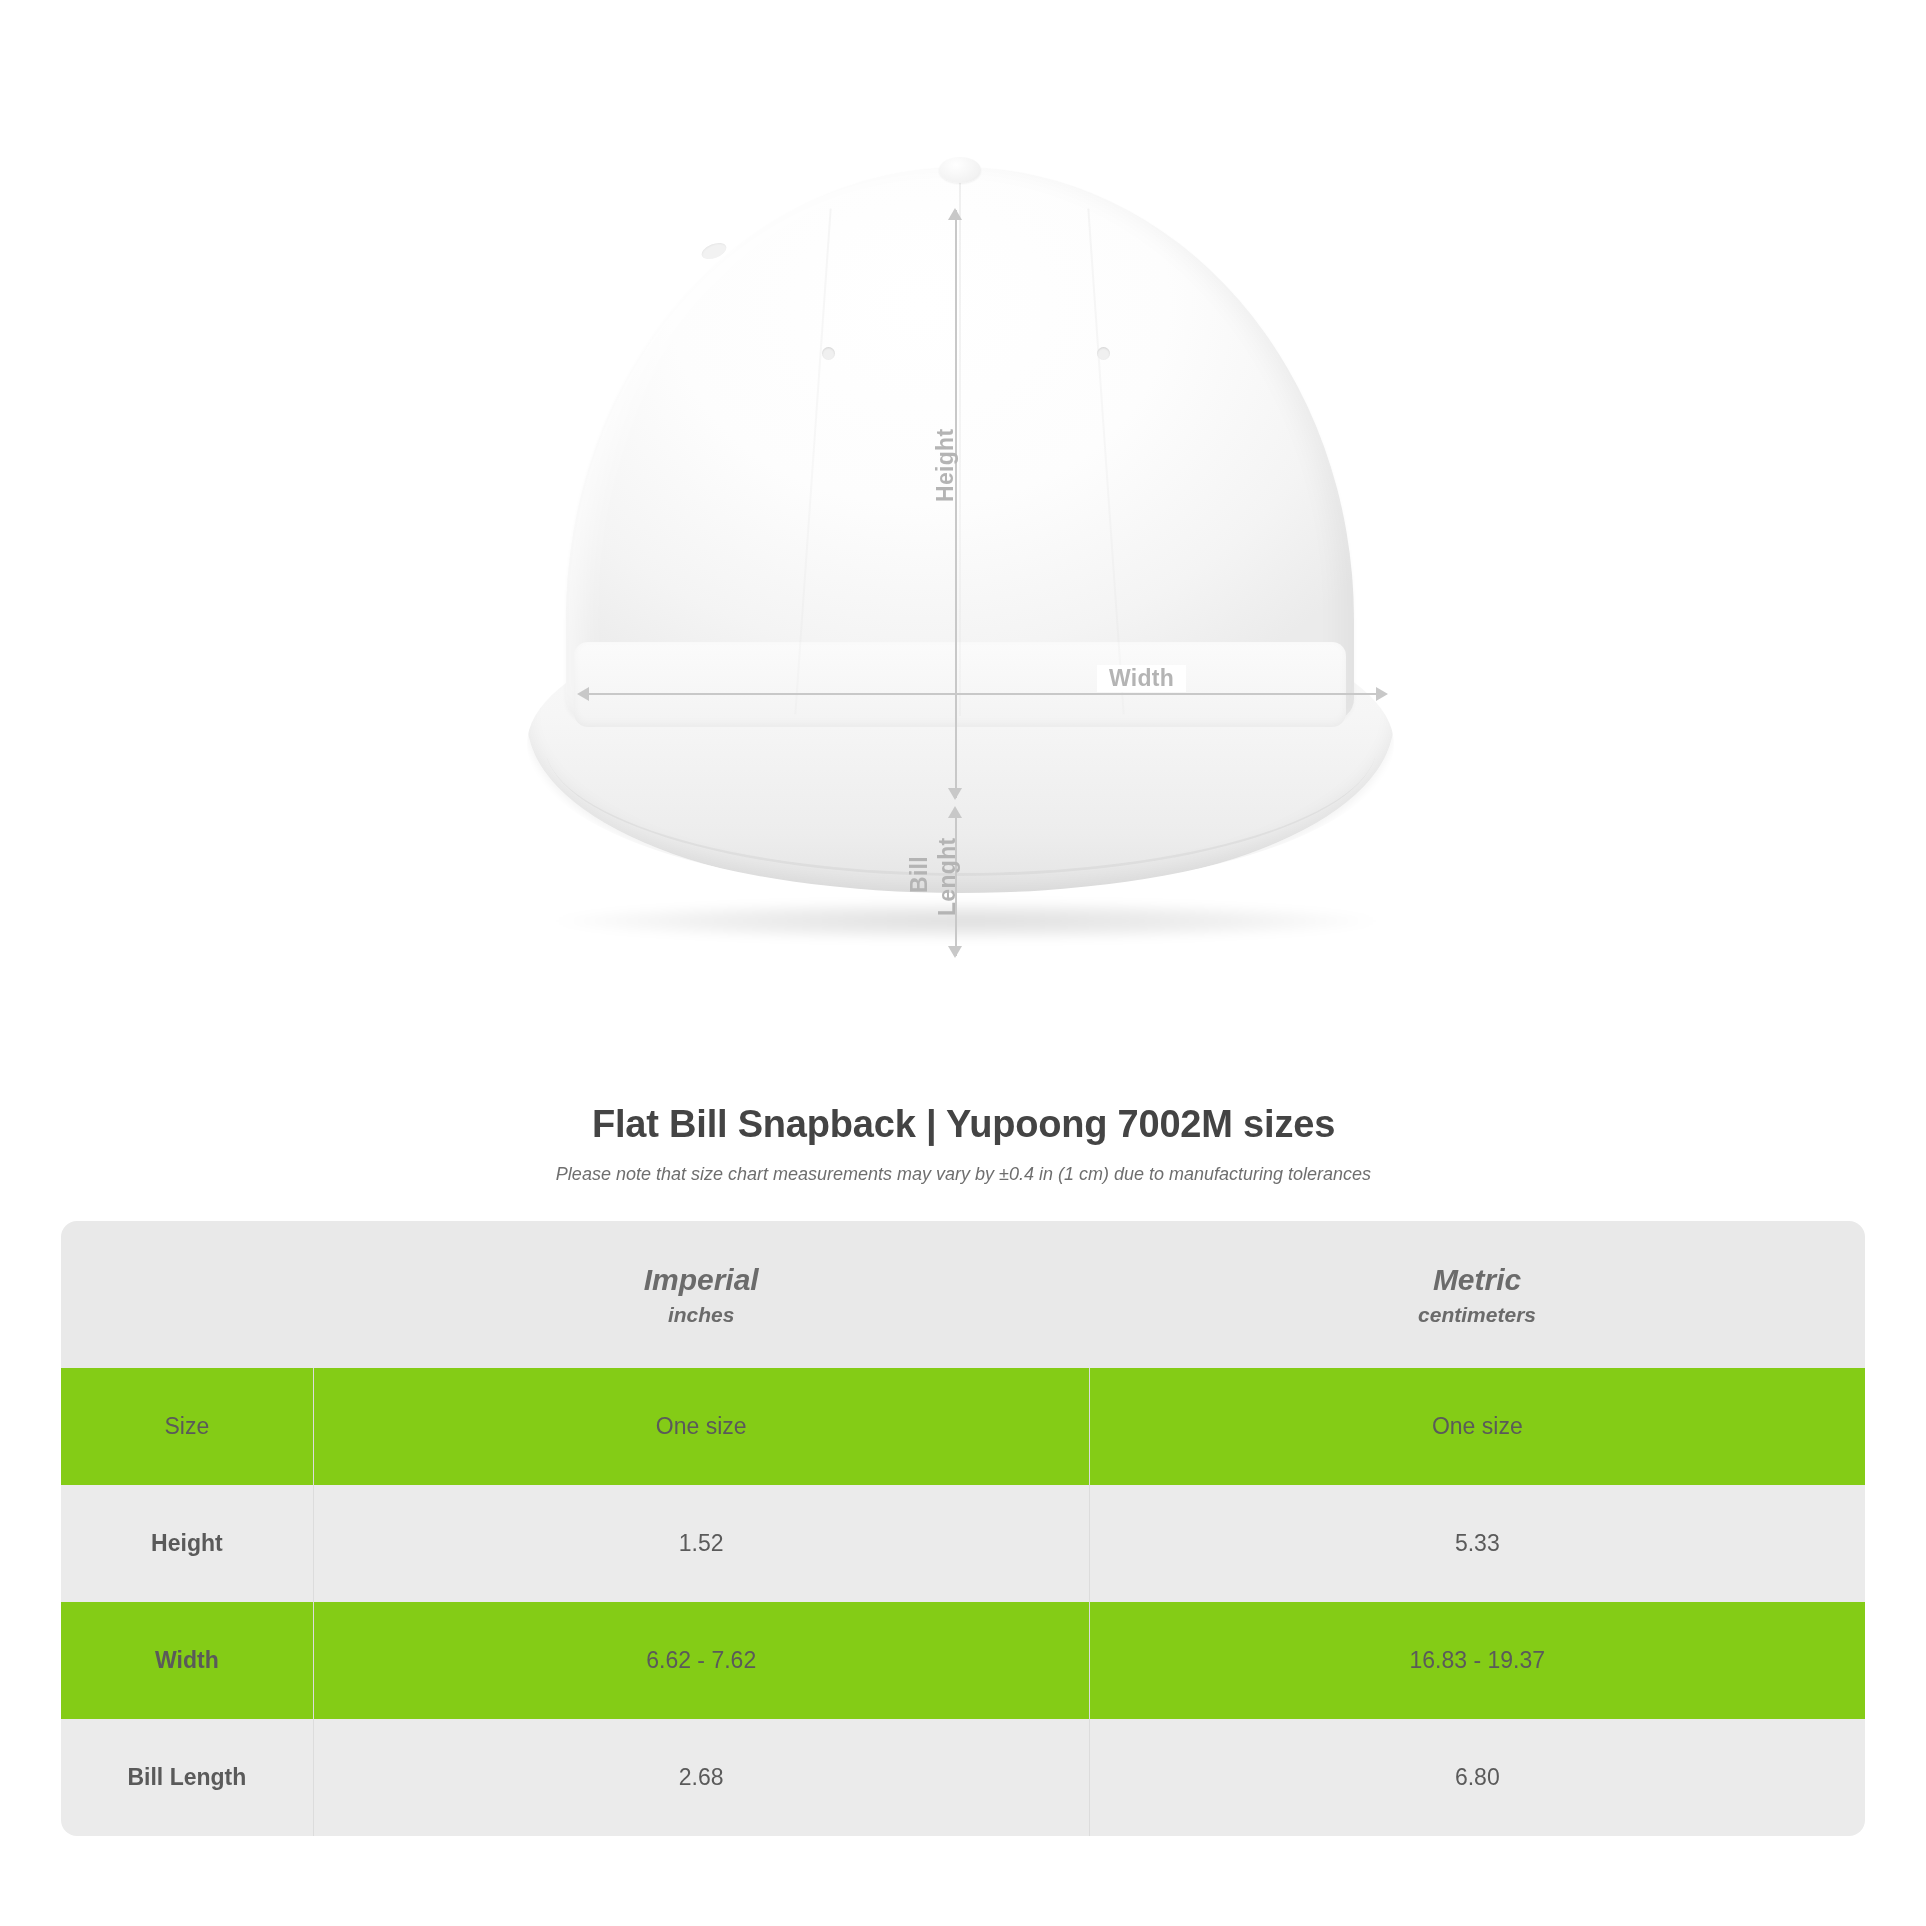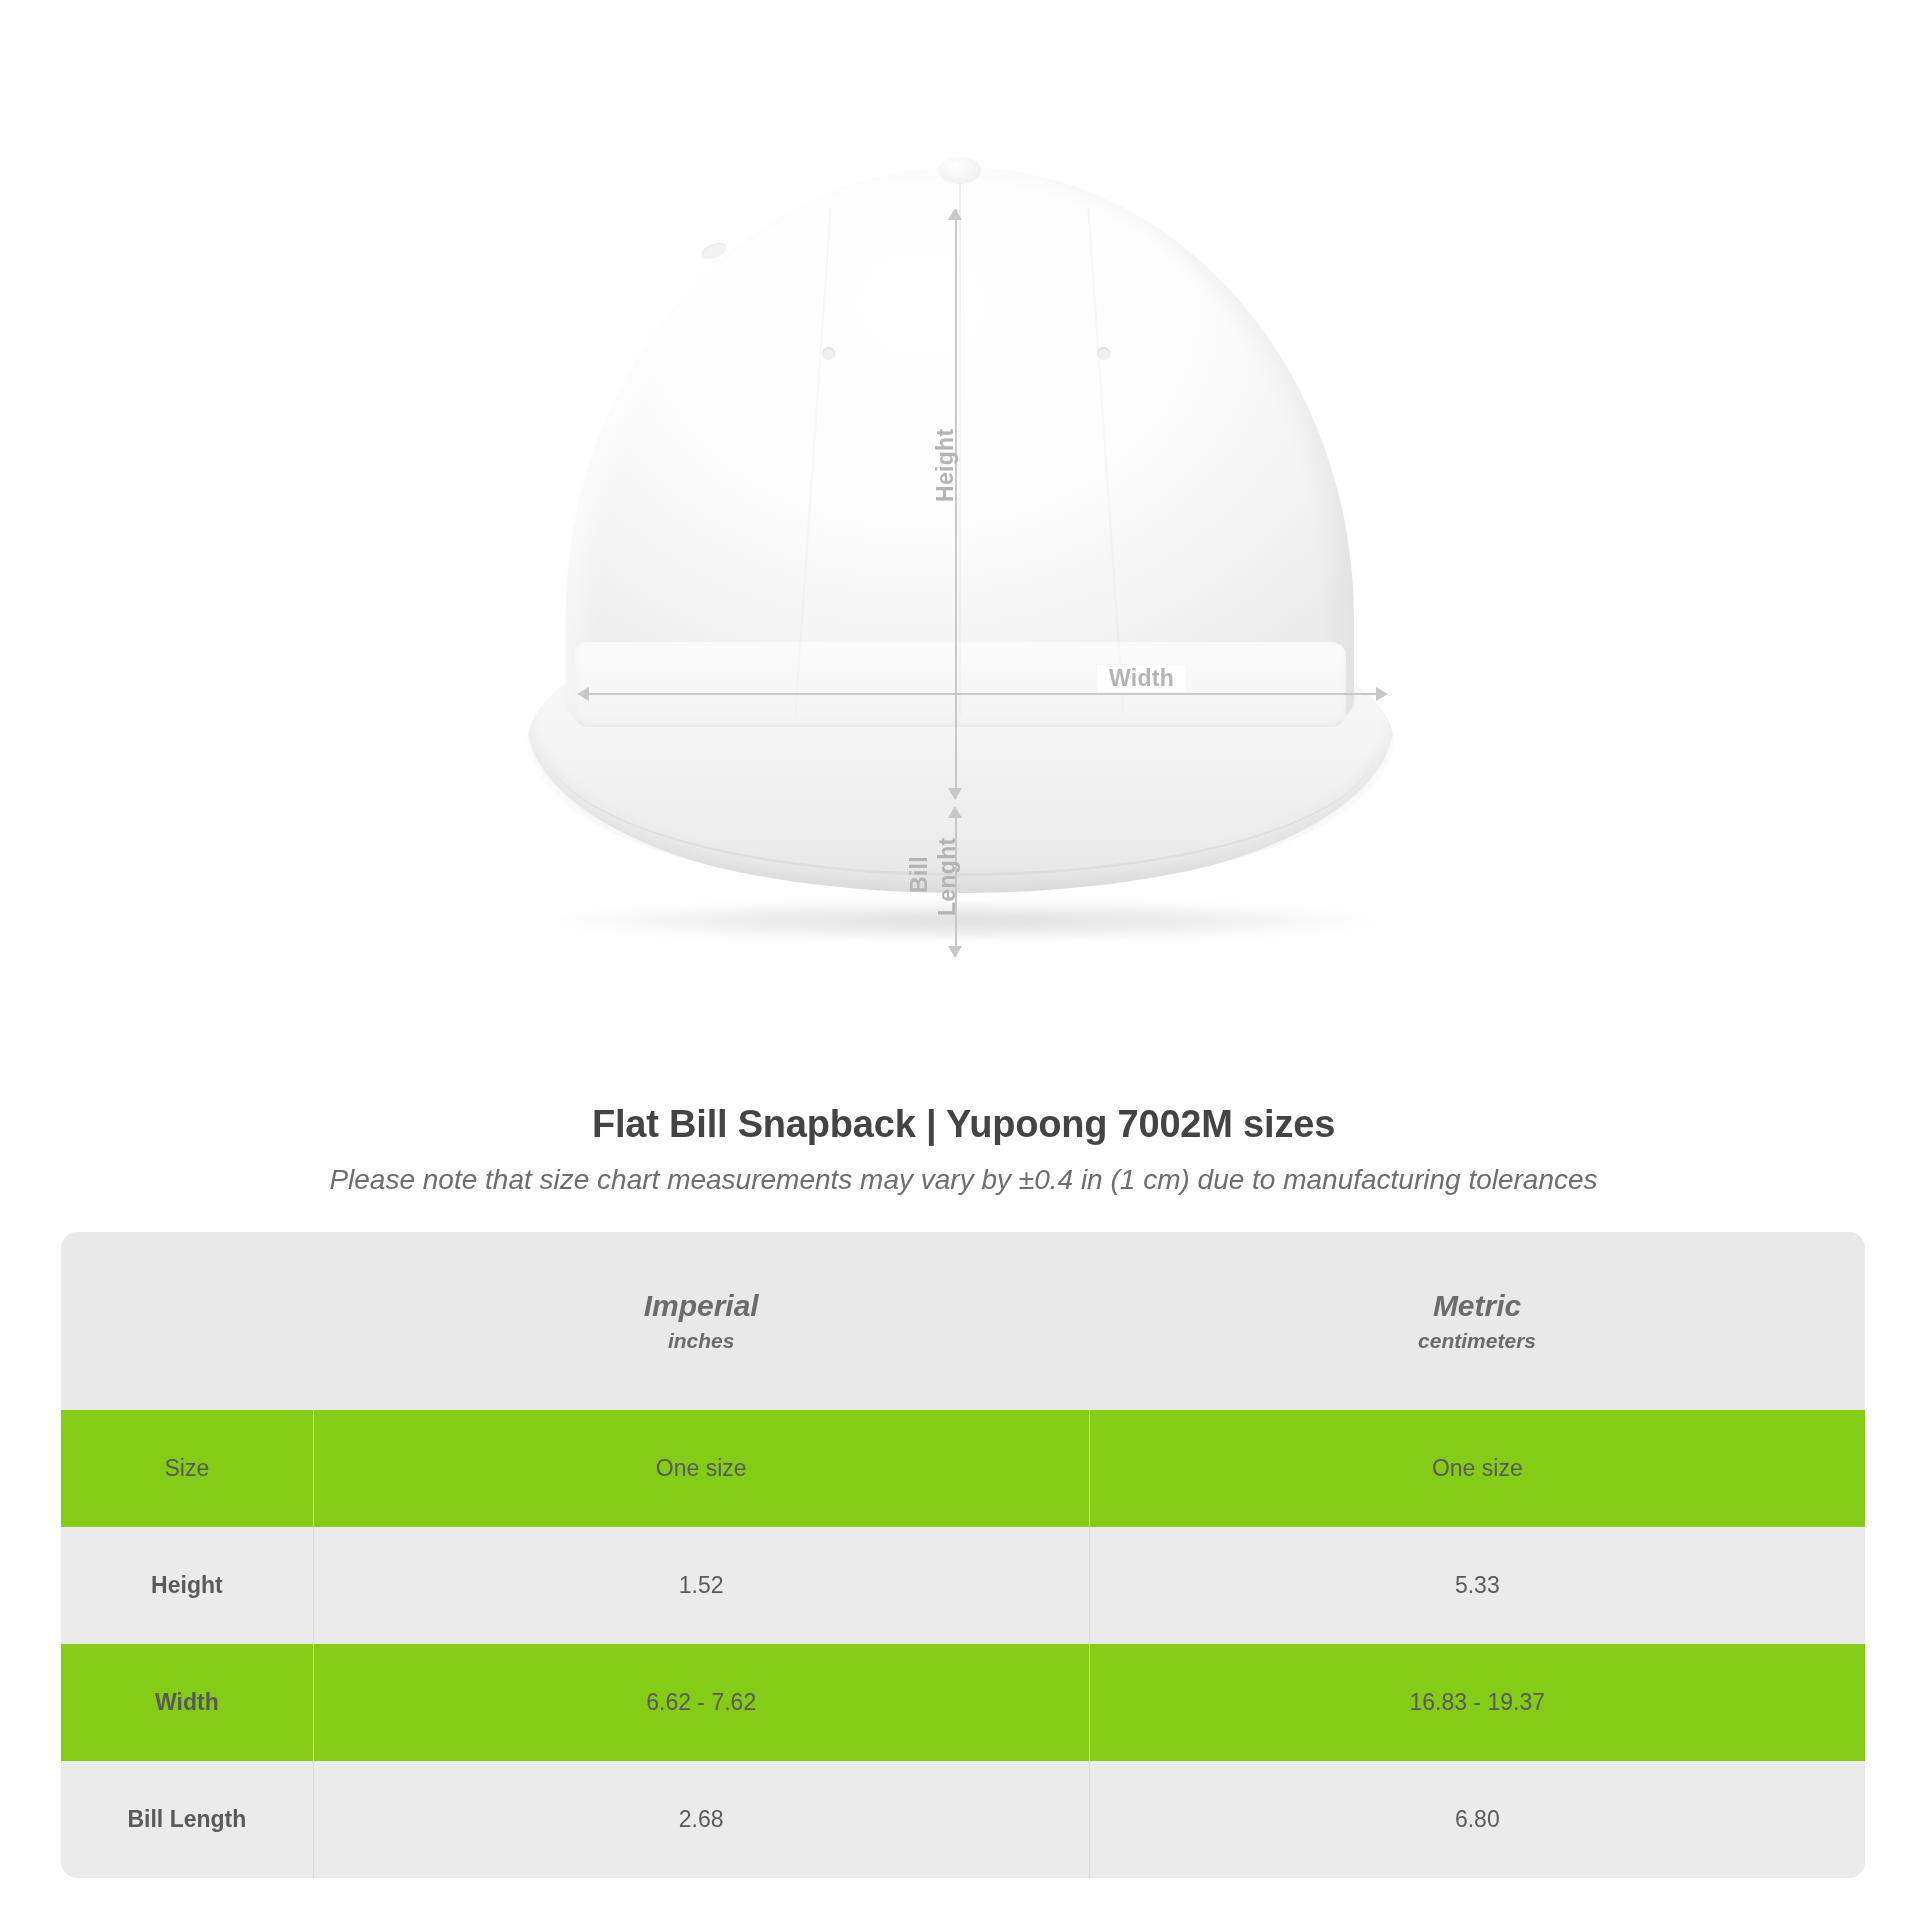--- a/index.html
+++ b/index.html
@@ -198,42 +198,42 @@
     text-align: center;
     font-size: 38px;
     font-weight: bold;
     color: #444444;
     margin: 0;
     padding-top: 14px;
     letter-spacing: -0.2px;
   }
   .subtitle {
     text-align: center;
-    font-size: 28px;
+    font-size: 18px;
     font-style: italic;
     color: #6e6e6e;
     margin: 18px 0 0 0;
   }
 
   
   .table-wrap {
     margin: 36px 61px 0 61px;
   }
   table.size-chart {
     width: 1804px;
     border-collapse: collapse;
     table-layout: fixed;
   }
   table.size-chart td, table.size-chart th {
     padding: 0;
     text-align: center;
     vertical-align: middle;
   }
   .hdr-row th {
-    height: 178px;
+    height: 147px;
     background: #e9e9e9;
   }
   .hdr-row th:first-child { border-radius: 16px 0 0 0; }
   .hdr-row th:last-child { border-radius: 0 16px 0 0; }
   .unit-title {
     font-size: 30px;
     font-weight: bold;
     font-style: italic;
     color: #6b6b6b;
     display: block;

